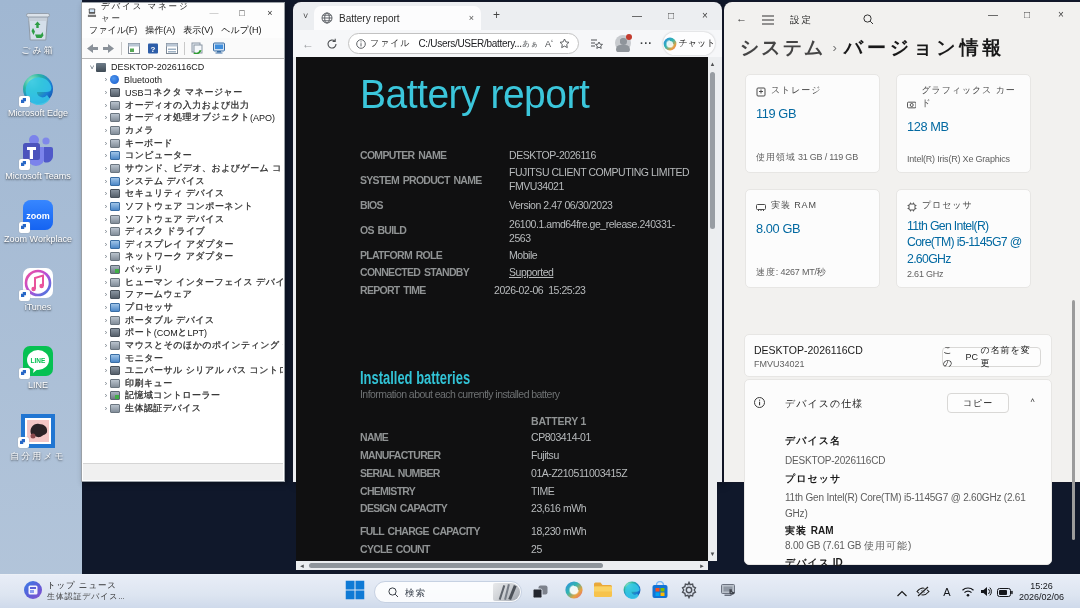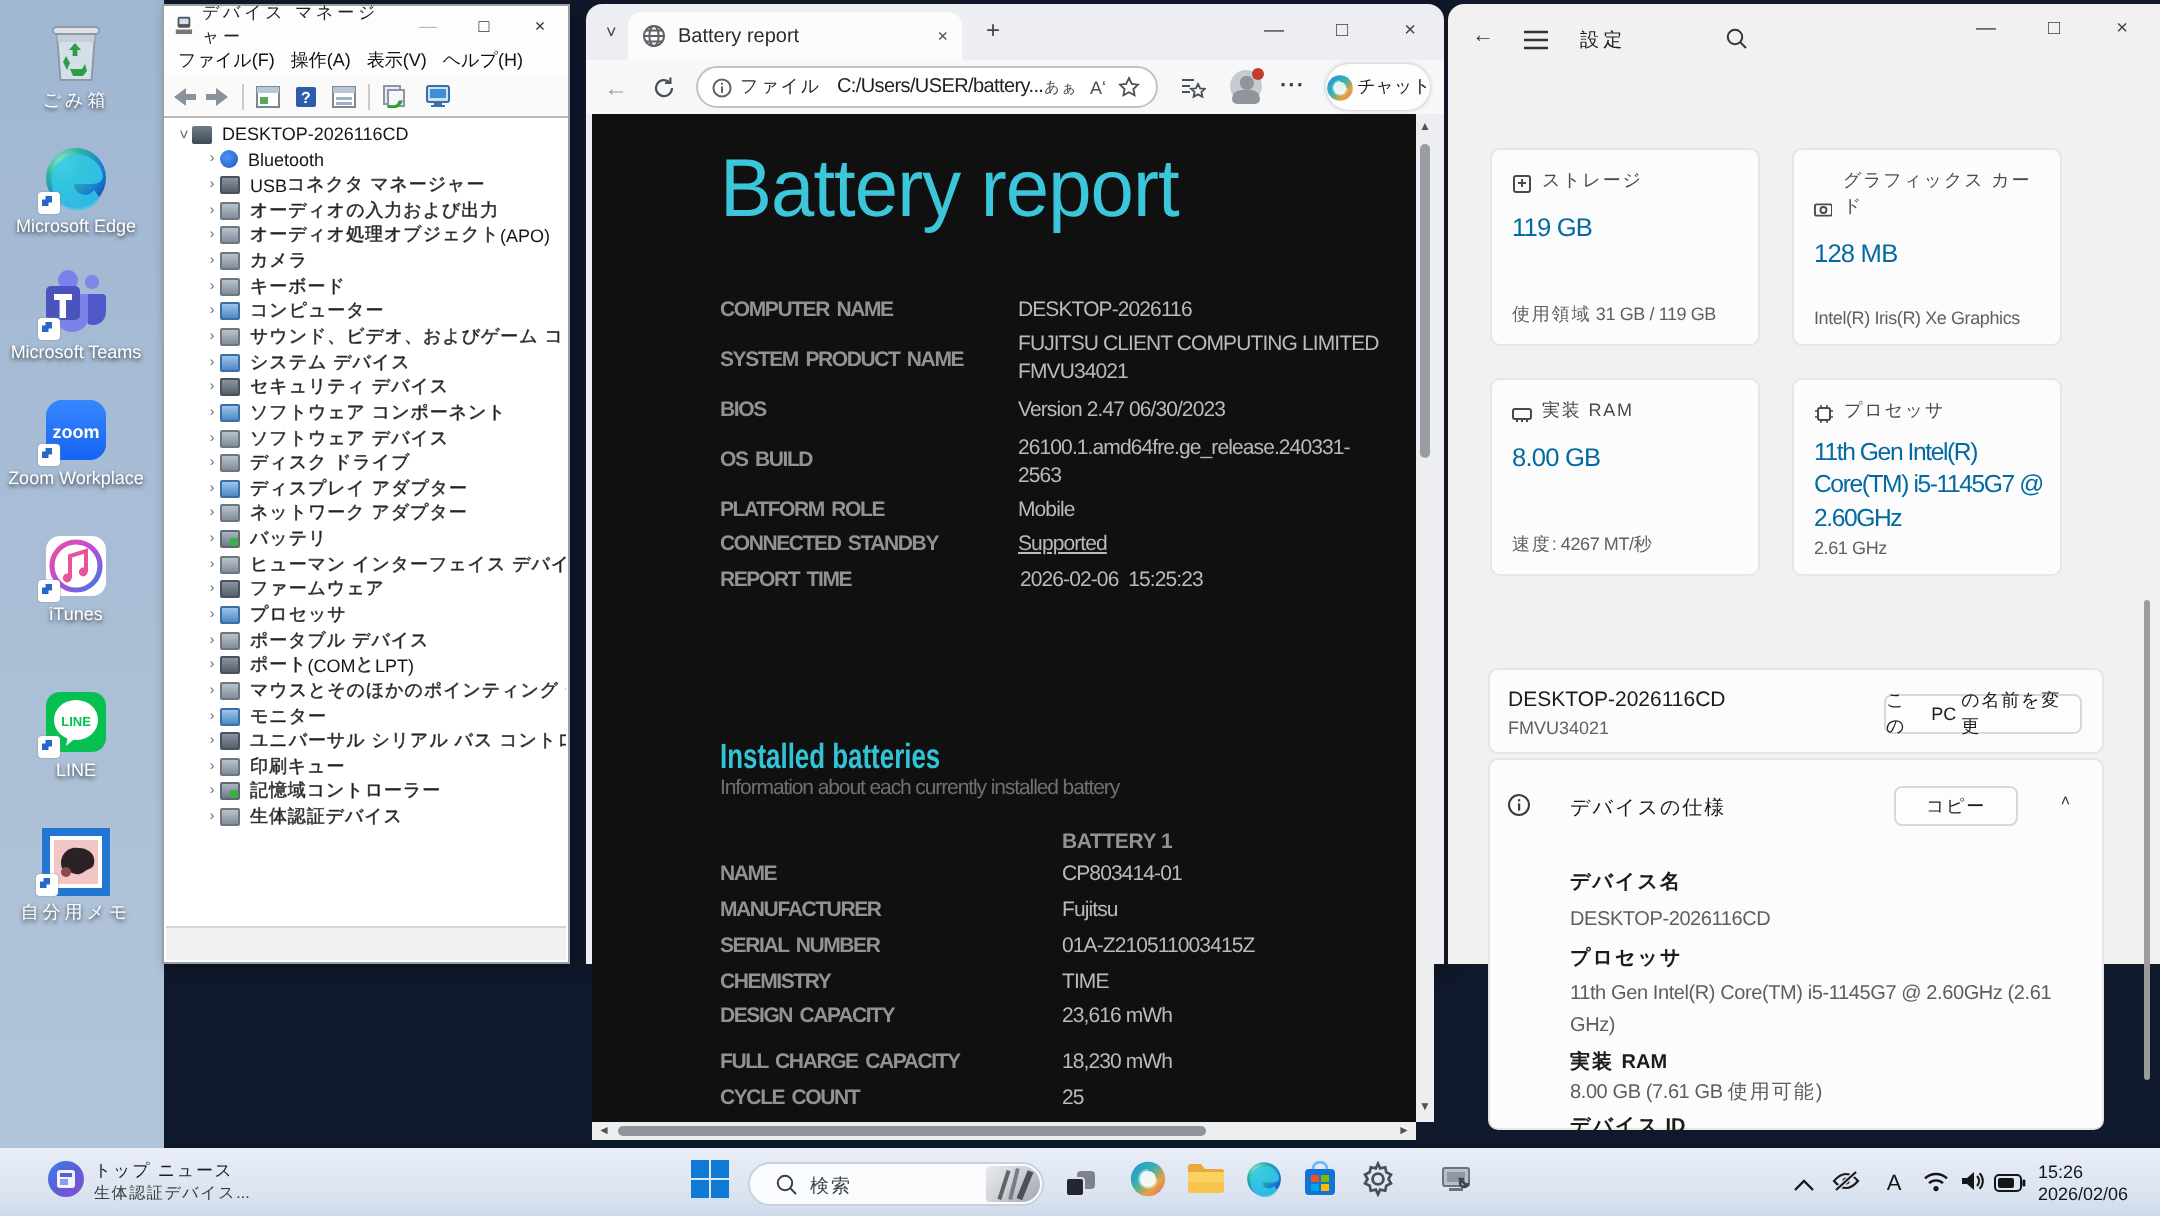--- a/index.html
+++ b/index.html
@@ -460,21 +460,21 @@
 <div class="bl" style="left:64px;top:147.7px">BIOS</div>
 <div class="bv" style="left:213px;top:147.7px">Version 2.47 06/30/2023</div>
 <div class="bl" style="left:64px;top:172.6px">OS BUILD</div>
 <div class="bv" style="left:213px;top:166.9px">26100.1.amd64fre.ge_release.240331-</div>
 <div class="bv" style="left:213px;top:181.0px">2563</div>
 <div class="bl" style="left:64px;top:198.3px">PLATFORM ROLE</div>
 <div class="bv" style="left:213px;top:198.3px">Mobile</div>
 <div class="bl" style="left:64px;top:215.4px">CONNECTED STANDBY</div>
 <div class="bv" style="left:213px;top:215.4px"><u>Supported</u></div>
 <div class="bl" style="left:64px;top:233.3px">REPORT TIME</div>
-<div class="bv" style="left:214px;top:233.3px">2026-02-06&nbsp; 15:25:23</div>
+<div class="bv" style="left:198px;top:233.3px">2026-02-06&nbsp; 15:25:23</div>
   <div style="position:absolute;left:64px;top:313.2px;font-size:17.5px;font-weight:bold;color:#32c3d6;transform:scaleX(.74);transform-origin:0 0;line-height:1;white-space:nowrap">Installed batteries</div>
   <div style="position:absolute;left:64px;top:330.5px;font-size:10.5px;color:#6e7173;letter-spacing:-.55px;white-space:nowrap">Information about each currently installed battery</div>
   <div class="bv" style="left:235px;top:363.7px"><b style="color:#909394;letter-spacing:-.2px">BATTERY 1</b></div>
 <div class="bl" style="left:64px;top:380.0px">NAME</div>
 <div class="bv" style="left:235px;top:380.0px">CP803414-01</div>
 <div class="bl" style="left:64px;top:398.3px">MANUFACTURER</div>
 <div class="bv" style="left:235px;top:398.3px">Fujitsu</div>
 <div class="bl" style="left:64px;top:415.8px">SERIAL NUMBER</div>
 <div class="bv" style="left:235px;top:415.8px">01A-Z210511003415Z</div>
 <div class="bl" style="left:64px;top:433.7px">CHEMISTRY</div>
@@ -506,20 +506,21 @@
  <span class="j" style="position:absolute;left:66px;top:12px;font-size:9.5px;color:#1b1b1b">設定</span>
  <svg width="11" height="11" viewBox="0 0 11 11" style="position:absolute;left:139px;top:12px">
       <circle cx="4.5" cy="4.5" r="3.6" fill="none" stroke="#333"></circle>
       <path d="M7.2 7.2 L10 10" stroke="#333"></path>
     </svg>
  <div style="position:absolute;right:2px;top:0;height:24px;display:flex">
   <b style="width:34px;font-weight:400;color:#404040;font-size:10px;display:flex;align-items:center;justify-content:center">—</b>
   <b style="width:34px;font-weight:400;color:#404040;font-size:10px;display:flex;align-items:center;justify-content:center">□</b>
   <b style="width:34px;font-weight:400;color:#404040;font-size:10px;display:flex;align-items:center;justify-content:center">×</b>
  </div>
+ <div style="position:absolute;left:16px;top:33px;font-size:19px;font-weight:bold;color:#454545;white-space:nowrap"><span class="j2" style="letter-spacing:.1em">システム</span><span style="font-size:13px;color:#777;font-weight:400;margin:0 7px;vertical-align:2px">›</span><span style="letter-spacing:.2em;color:#191919">バージョン情報</span></div>
  <div class="card" style="left:21px;top:72px">
   <div class="ch">
         <svg width="10" height="10" viewBox="0 0 10 10">
           <rect x="1" y="1" width="8" height="8" rx="1" fill="none" stroke="#4a4a4a"></rect>
           <path d="M3 4.5 h4 M5 2.5 v4" stroke="#4a4a4a"></path>
         </svg>
         <span class="j2">ストレージ</span>
       </div>
   <div class="cv">119 GB</div>
   <div class="cf"><span class="j2">使用領域</span> 31 GB / 119 GB</div>
@@ -686,17 +687,17 @@
       </svg></span>
  <span class="ti" style="left:986px"><svg width="12" height="11" viewBox="0 0 12 11">
         <path d="M1 4 h2.5 L7 1 v9 L3.5 7 H1 Z" fill="#14161a"></path>
         <path d="M8.5 3 a3.5 3.5 0 0 1 0 5 M9.8 1.6 a5.5 5.5 0 0 1 0 7.8" fill="none" stroke="#14161a" stroke-width="1"></path>
       </svg></span>
  <span class="ti" style="left:1005px"><svg width="16" height="9" viewBox="0 0 16 9">
         <rect x="0.5" y="0.5" width="13" height="8" rx="2" fill="none" stroke="#14161a"></rect>
         <rect x="2" y="2" width="8" height="5" rx="1" fill="#14161a"></rect>
         <rect x="14.2" y="2.7" width="1.5" height="3.6" rx=".7" fill="#14161a"></rect>
       </svg></span>
- <div style="position:absolute;right:16px;top:6px;text-align:left;font-size:9px;color:#14161a;line-height:11px">
+ <div style="position:absolute;right:16px;top:6px;text-align:center;font-size:9px;color:#14161a;line-height:11px">
       <div>15:26</div>
       <div>2026/02/06</div>
     </div>
 </div>
 
 </body></html>

